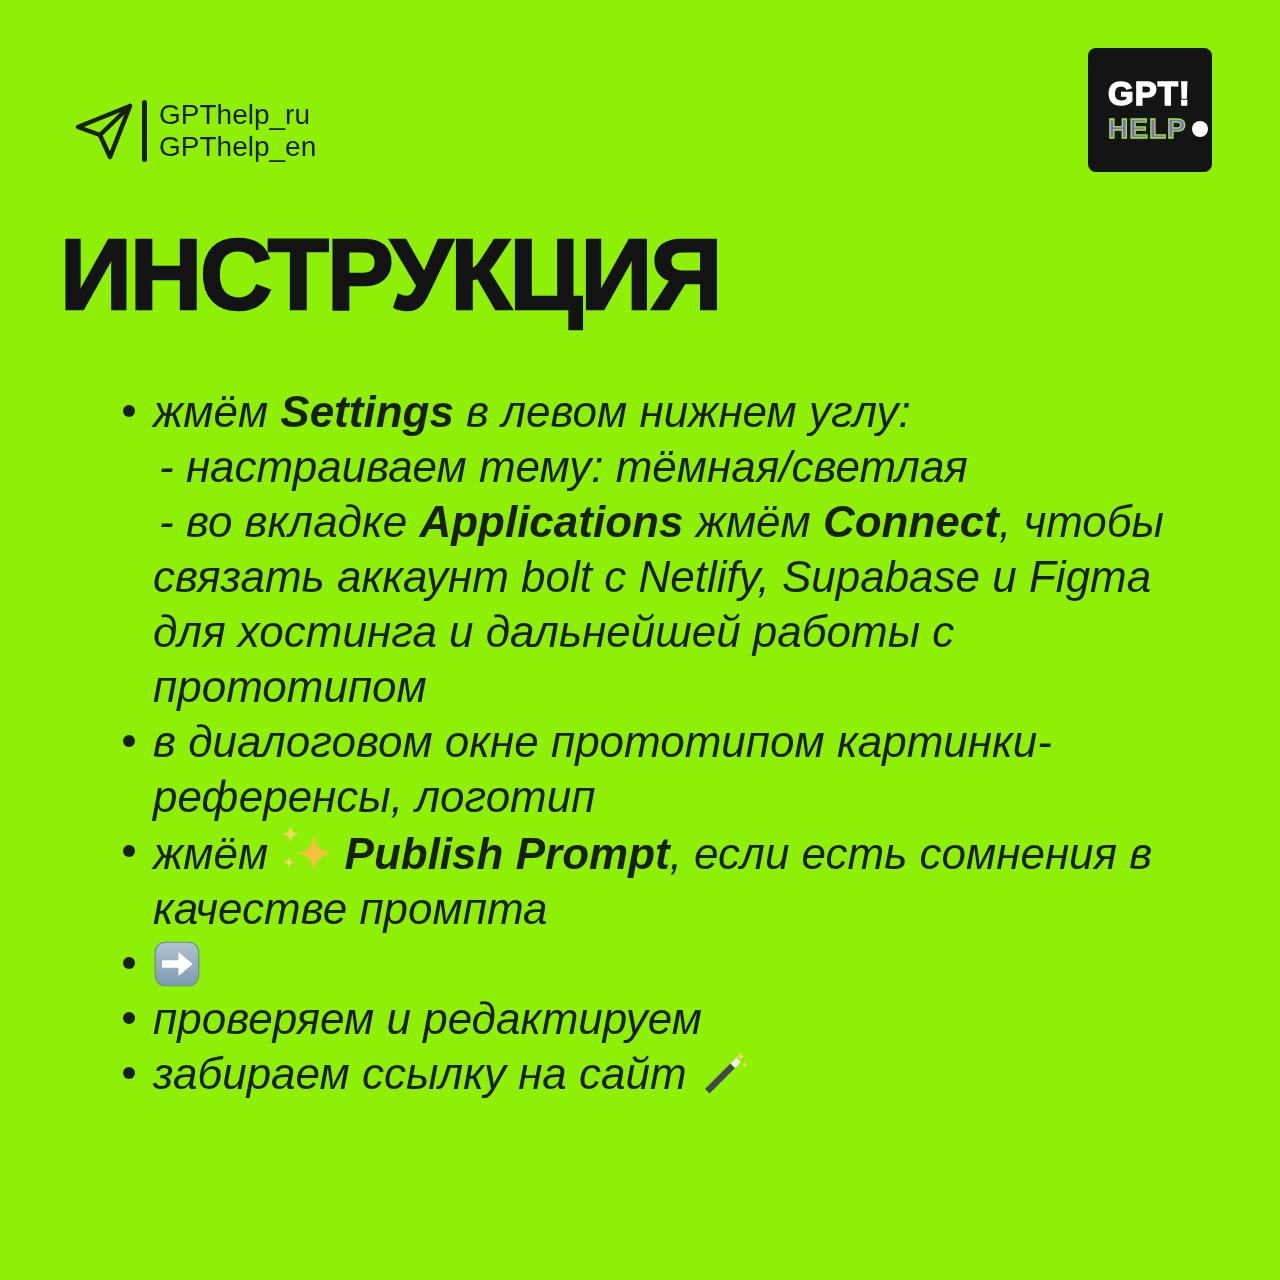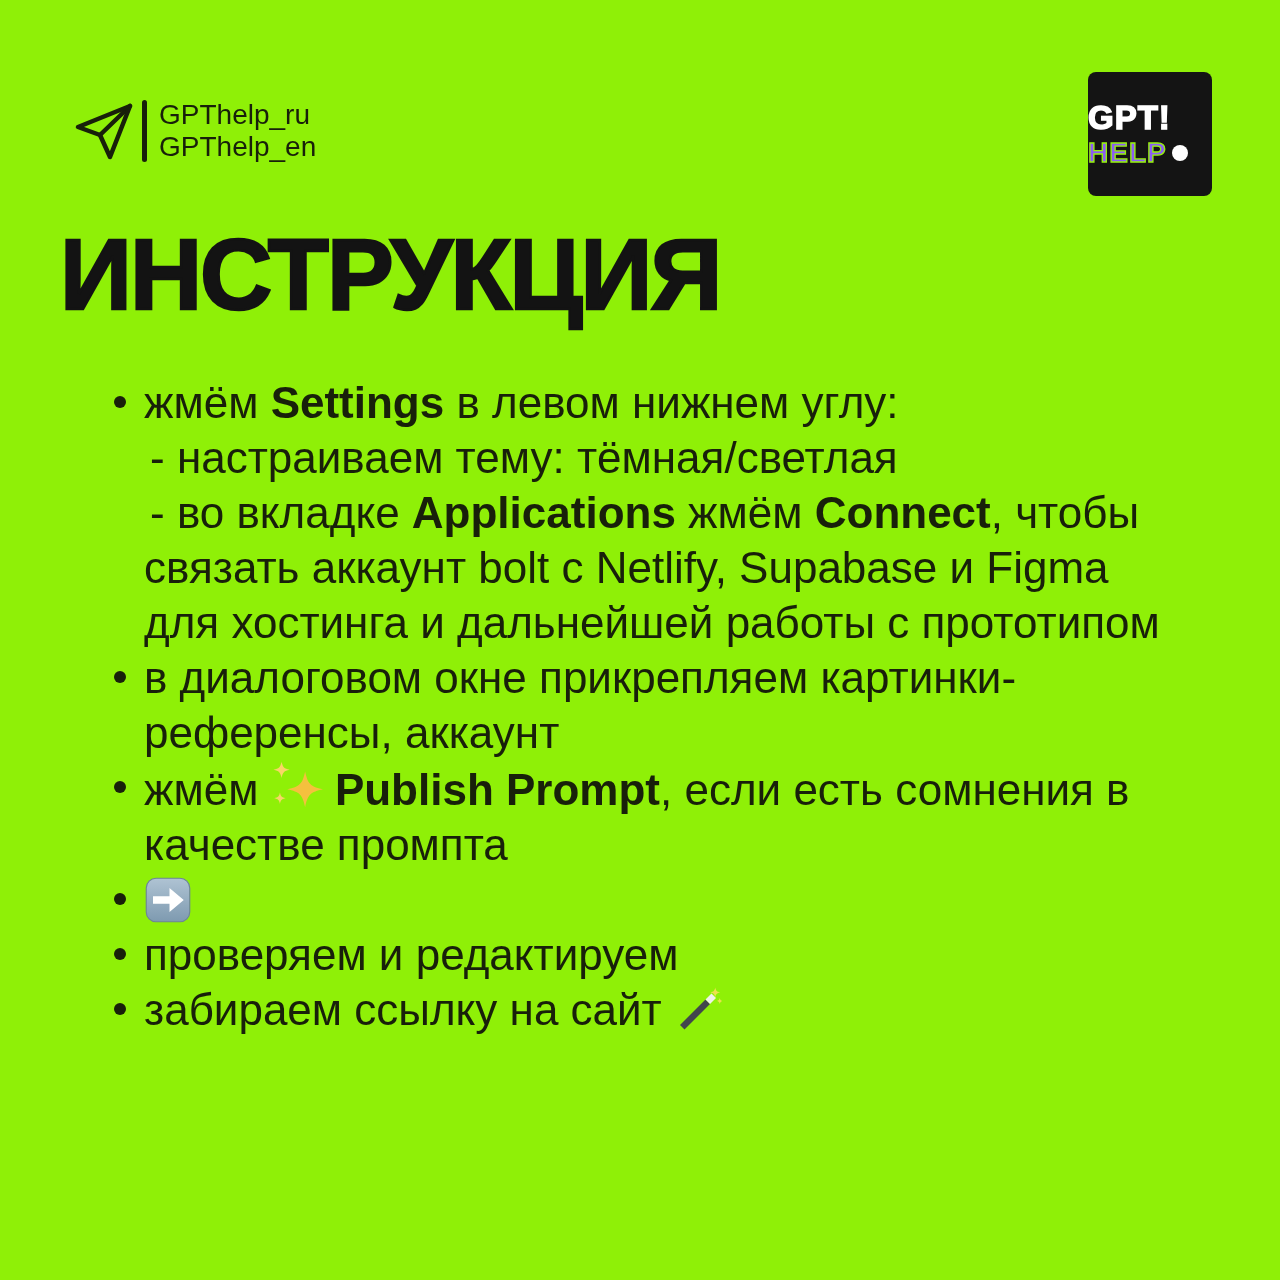--- a/index.html
+++ b/index.html
@@ -12,24 +12,24 @@
 
   
   .tg-block{position:absolute;left:72px;top:98px;display:flex;align-items:center;}
   .tg-plane{width:64px;height:66px;display:block;}
   .tg-divider{width:5px;height:62px;background:#18200A;border-radius:3px;margin:0 12px 0 6px;}
   .tg-handles{display:flex;flex-direction:column;justify-content:center;}
   .tg-handles span{font-size:28px;line-height:32px;font-weight:400;letter-spacing:0;}
 
   
   .logo{
-    position:absolute;left:1088px;top:72px;width:124px;height:124px;
+    position:absolute;left:1088px;top:48px;width:124px;height:124px;
     background:#141414;border-radius:8px;
     display:flex;flex-direction:column;justify-content:center;
-    box-sizing:border-box;gap:4px;
+    padding-left:20px;box-sizing:border-box;gap:4px;
   }
   .logo .l1{
     color:#FFFFFF;font-size:33px;font-weight:700;letter-spacing:1px;
     -webkit-text-stroke:1.5px #FFFFFF;line-height:34px;
   }
   .logo .l2{
     color:#8b5cf6;font-size:28px;font-weight:700;letter-spacing:1px;
     -webkit-text-stroke:1.3px #97F20C;line-height:28px;
     display:flex;align-items:center;
   }
@@ -42,21 +42,21 @@
   h1.title{
     position:absolute;left:60px;top:222px;margin:0;
     font-size:100px;line-height:104px;font-weight:700;letter-spacing:-2px;
     color:#131313;-webkit-text-stroke:2.5px #131313;
     white-space:nowrap;
   }
 
   
   ul.instructions{
     position:absolute;left:95px;top:368px;width:1085px;
-    margin:7px;padding:0;list-style:none;
+    margin:16px;padding:0;list-style:none;font-style:italic;
   }
   ul.instructions li{
     position:relative;padding-left:42px;box-sizing:border-box;
     font-size:44px;line-height:55px;color:#18200A;
   }
   ul.instructions li::before{
     content:"";position:absolute;left:12px;top:21px;
     width:12px;height:12px;border-radius:50%;background:#18200A;
   }
   .subline{text-indent:6px;}
@@ -92,21 +92,21 @@
     </span>
 </div>
 
 <h1 class="title">ИНСТРУКЦИЯ</h1>
 
 <ul class="instructions" id="instruction-list">
     <li>
       <div class="content"><span>жмём </span><strong>Settings</strong><span> в левом нижнем углу:</span><div class="subline"><span>- настраиваем тему: тёмная/светлая</span></div><div class="subline"><span>- во вкладке </span><strong>Applications</strong><span> жмём </span><strong>Connect</strong><span>, чтобы связать аккаунт bolt с Netlify, Supabase и Figma для хостинга и дальнейшей работы с прототипом</span></div></div>
     </li>
     <li>
-      <div class="content"><span>в диалоговом окне прикрепляем картинки-референсы, аккаунт</span></div>
+      <div class="content"><span>в диалоговом окне прототипом картинки-референсы, логотип</span></div>
     </li>
     <li>
       <div class="content"><span>жмём </span>
   <span class="emoji sparkles"><svg viewBox="0 0 64 64" width="52" height="52" aria-hidden="true">
     <path d="M42 14 C45.3 29.4 48.6 32.7 64 36 C48.6 39.3 45.3 42.6 42 58 C38.7 42.6 35.4 39.3 20 36 C35.4 32.7 38.7 29.4 42 14 Z" fill="#F5C03E"></path>
     <path d="M13 2 C14.5 9 16 10.5 23 12 C16 13.5 14.5 15 13 22 C11.5 15 10 13.5 3 12 C10 10.5 11.5 9 13 2 Z" fill="#F8D568"></path>
     <path d="M11 40 C12.05 44.9 13.1 45.95 18 47 C13.1 48.05 12.05 49.1 11 54 C9.95 49.1 8.9 48.05 4 47 C8.9 45.95 9.95 44.9 11 40 Z" fill="#F8D568"></path>
   </svg></span>
 <span> </span><strong>Publish Prompt</strong><span>, если есть сомнения в качестве промпта</span></div>
     </li>

